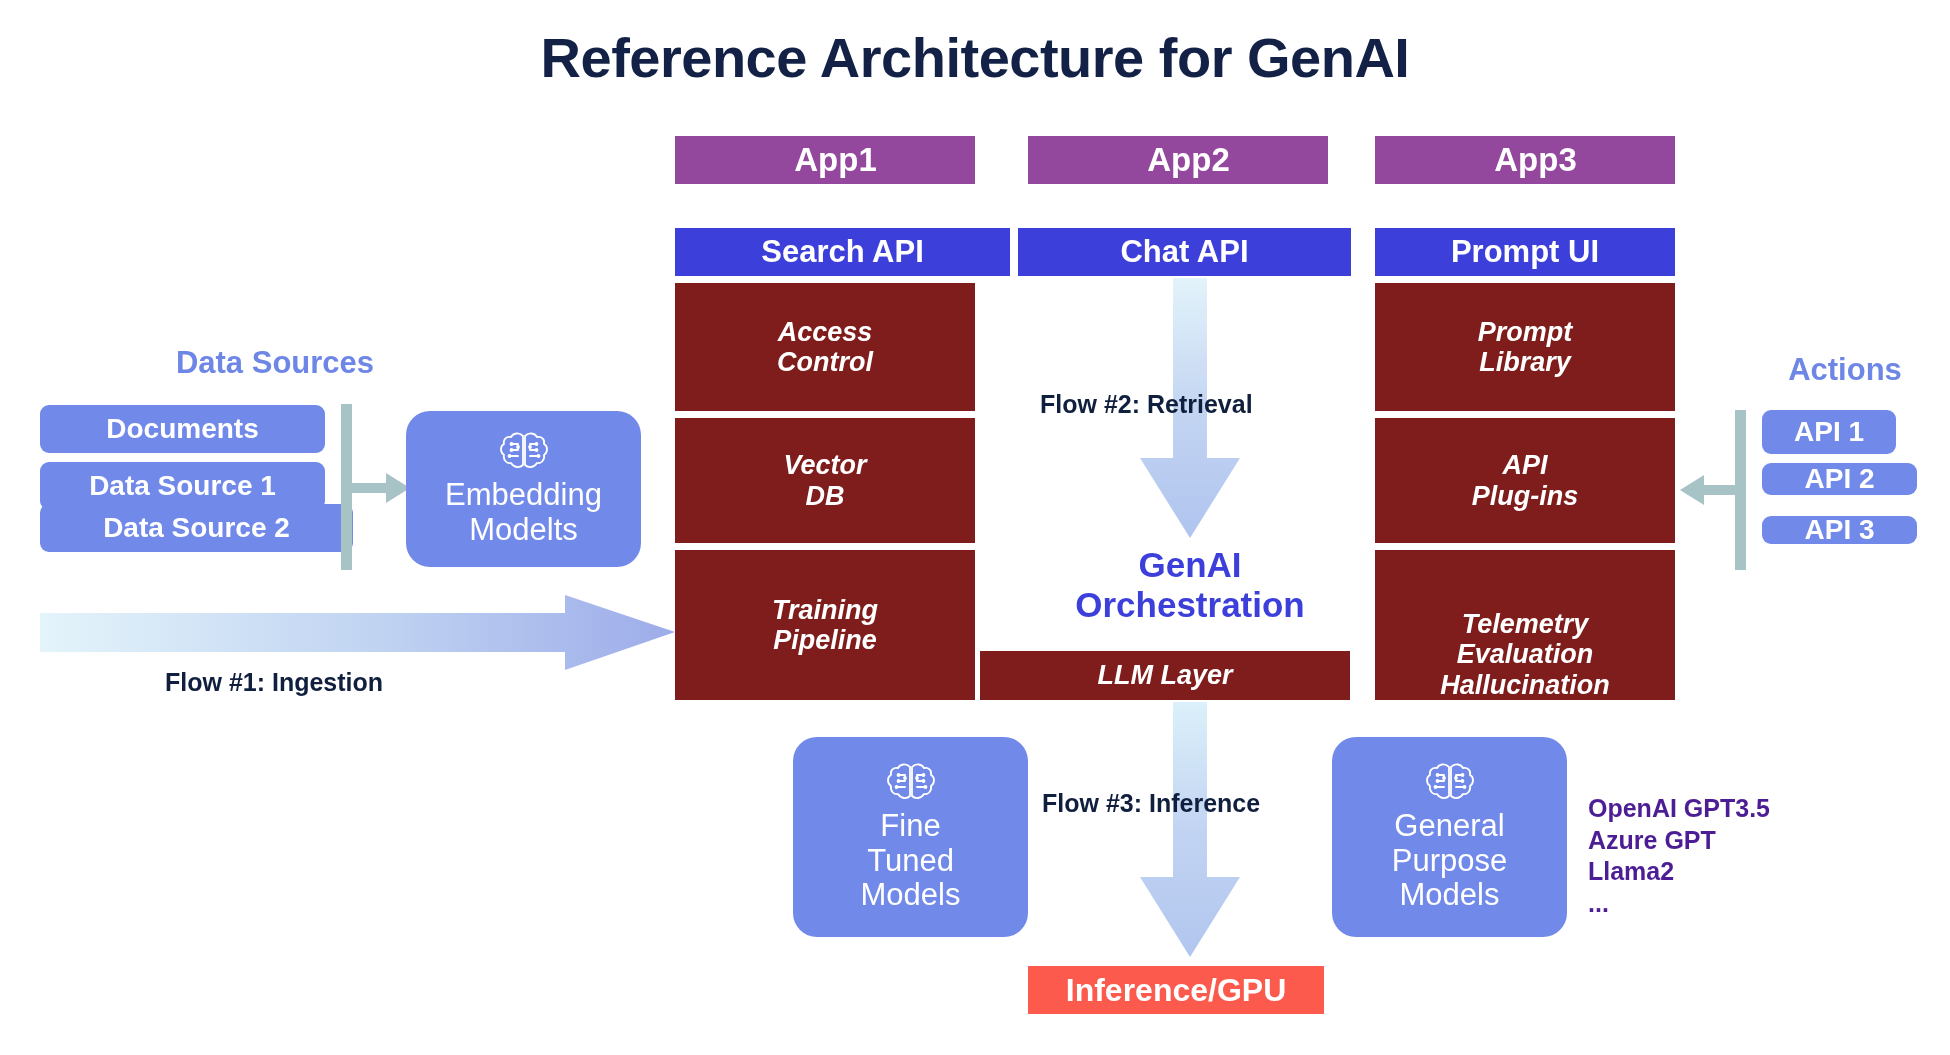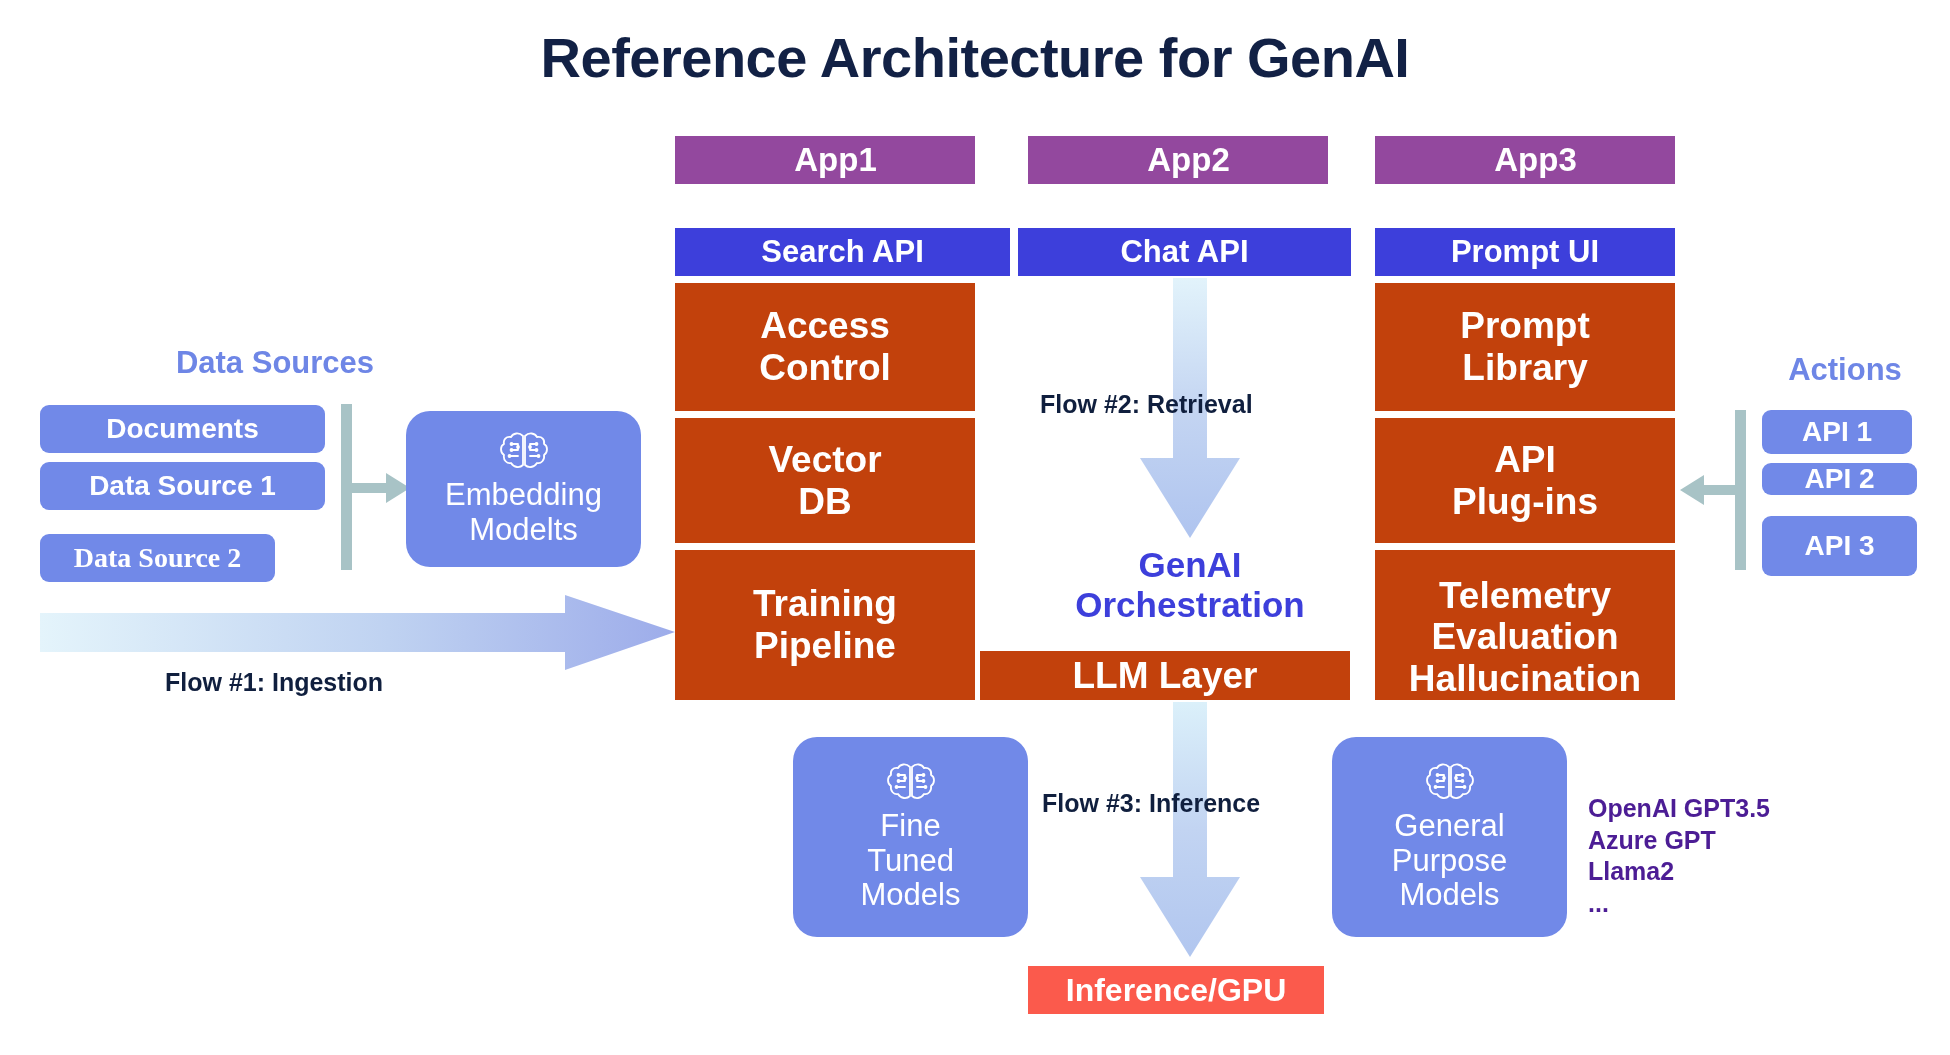--- a/index.html
+++ b/index.html
@@ -27,24 +27,25 @@
     background:#93489E;color:#ffffff;
     font-size:33px;font-weight:bold;
     display:flex;align-items:center;justify-content:center;padding-left:21px;
   }
   .api-bar{
     background:#3D3FDB;color:#ffffff;
     font-size:31px;font-weight:bold;
     display:flex;align-items:center;justify-content:center;
   }
   .blue-box{
-    background:#c2410c;color:#ffffff;
-    font-size:37px;font-weight:bold;line-height:1.13;
-    display:flex;align-items:center;justify-content:center;
-    text-align:center;
+    background:#7f1d1d;color:#ffffff;
+    font-size:27px;font-weight:bold;line-height:1.13;
+    display:flex;align-items:center;justify-content:center;
+    text-align:center;
+    font-style:italic;
   }
 
   
   .peri-pill{
     background:#7189E8;color:#ffffff;
     border-radius:9px;
     font-size:28px;font-weight:bold;
     display:flex;align-items:center;justify-content:center;
     text-align:center;
   }
@@ -106,21 +107,21 @@
       </linearGradient>
     </defs>
     <polygon points="0,18 525,18 525,0 635,37 525,75 525,57 0,57" fill="url(#gradH)"></polygon>
   </svg>
   <div class="abs flow-label" style="left:165px;top:668px;">Flow #1: Ingestion</div>
 
   <div class="abs sect-head" style="left:175px;top:345px;width:200px;">Data Sources</div>
 
   <div class="abs peri-pill" style="left:40px;top:405px;width:285px;height:48px;">Documents</div>
   <div class="abs peri-pill" style="left:40px;top:462px;width:285px;height:48px;">Data Source 1</div>
-  <div class="abs peri-pill" style="left:40px;top:534px;width:235px;height:48px;font-family:Liberation Serif, serif;">Data Source 2</div>
+  <div class="abs peri-pill" style="left:40px;top:504px;width:313px;height:48px;">Data Source 2</div>
 
   <div class="abs sage" style="left:341px;top:404px;width:11px;height:166px;"></div>
   <svg class="abs" style="left:350px;top:473px;width:60px;height:30px;" viewBox="0 0 60 30">
     <polygon points="0,10 36,10 36,0 60,15 36,30 36,20 0,20" fill="#A8C3C6"></polygon>
   </svg>
 
   <div class="abs peri-card" style="left:406px;top:411px;width:235px;height:156px;">
     <span>
       <svg class="brain" width="52" height="42" viewBox="0 0 52 42" fill="none" stroke="#ffffff" stroke-width="1.8" stroke-linecap="round" stroke-linejoin="round">
         <path d="M25 6 C21 2, 15 3, 13 7 C8 6, 5 10, 6 14 C2 16, 2 22, 6 25 C5 30, 9 34, 13 33 C16 38, 22 38, 25 35 Z"></path>
@@ -204,23 +205,23 @@
 
   <div class="abs" id="genai-orch" style="left:1010px;top:545px;width:360px;">
     <div>GenAI</div>
     <div>Orchestration</div>
   </div>
 
   <div class="abs blue-box" style="left:980px;top:651px;width:370px;height:49px;">LLM Layer</div>
 
   <div class="abs sect-head" style="left:1740px;top:352px;width:210px;">Actions</div>
 
-  <div class="abs peri-pill" style="left:1762px;top:410px;width:150px;height:44px;">API 1</div>
+  <div class="abs peri-pill" style="left:1762px;top:410px;width:134px;height:44px;">API 1</div>
   <div class="abs peri-pill" style="left:1762px;top:463px;width:155px;height:32px;">API 2</div>
-  <div class="abs peri-pill" style="left:1762px;top:516px;width:155px;height:60px;">API 3</div>
+  <div class="abs peri-pill" style="left:1762px;top:516px;width:155px;height:28px;">API 3</div>
 
   <div class="abs sage" style="left:1735px;top:410px;width:11px;height:160px;"></div>
   <svg class="abs" style="left:1680px;top:475px;width:60px;height:30px;" viewBox="0 0 60 30">
     <polygon points="60,10 24,10 24,0 0,15 24,30 24,20 60,20" fill="#A8C3C6"></polygon>
   </svg>
 
   <div class="abs peri-card" style="left:793px;top:737px;width:235px;height:200px;text-align:center;">
     <span>
       <svg class="brain" width="52" height="42" viewBox="0 0 52 42" fill="none" stroke="#ffffff" stroke-width="1.8" stroke-linecap="round" stroke-linejoin="round">
         <path d="M25 6 C21 2, 15 3, 13 7 C8 6, 5 10, 6 14 C2 16, 2 22, 6 25 C5 30, 9 34, 13 33 C16 38, 22 38, 25 35 Z"></path>

